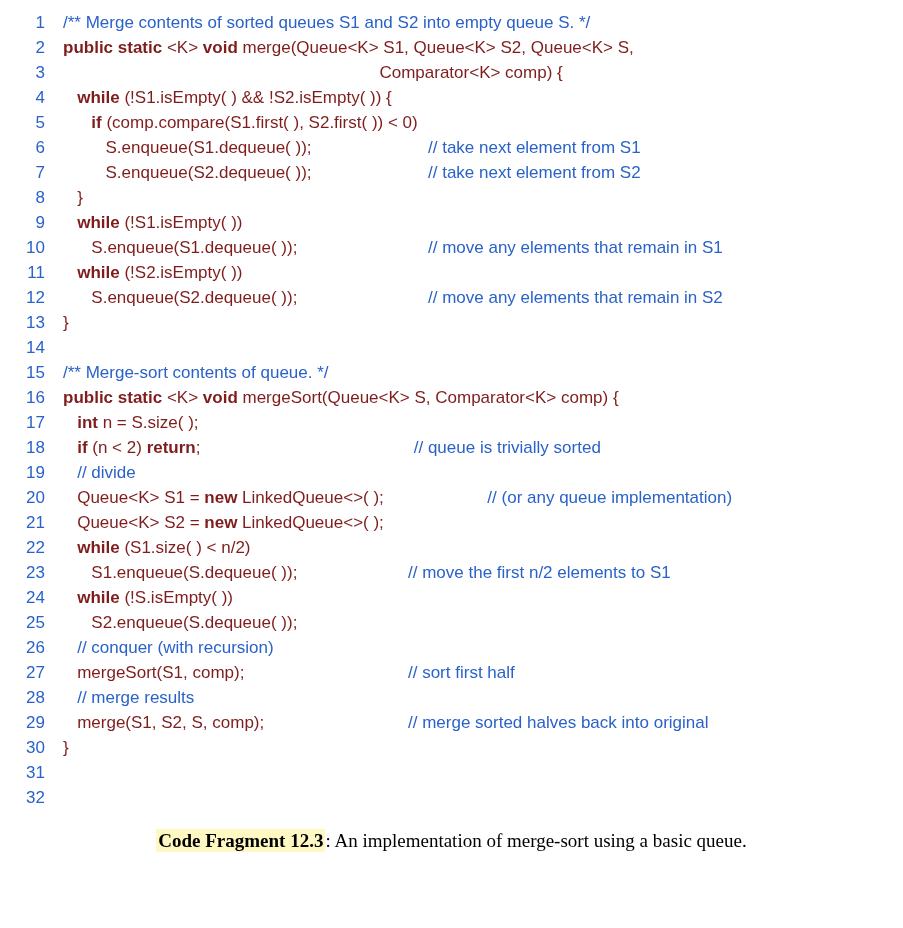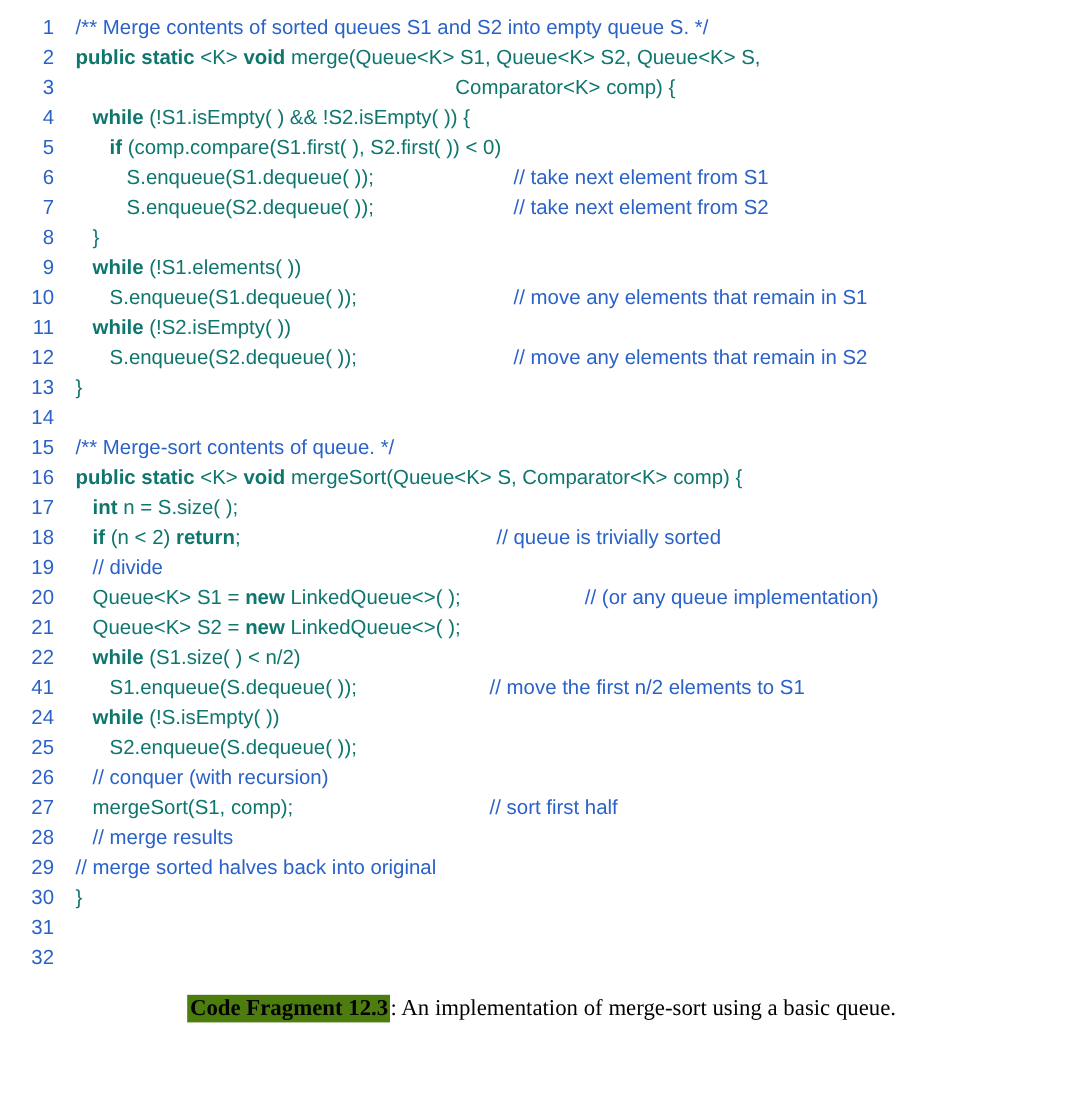--- a/index.html
+++ b/index.html
@@ -35,36 +35,36 @@
     line-height: 25px;
     white-space: pre;
     flex: 1;
   }
   .line {
     display: flex;
     height: 25px;
     align-items: flex-end;
   }
   .code-part {
-    color: #0f766e;
+    color: #7f1d1d;
   }
   .comment {
     color: #2a62c9;
   }
   .kw {
     font-weight: bold;
   }
   .caption {
     margin-top: 20px;
     text-align: center;
     font-family: "Times New Roman", Times, serif;
     font-size: 19px;
   }
   .hl {
-    background: #4d7c0f;
+    background: #fef9c3;
     font-weight: bold;
     padding: 1px 2px;
   }
   .ln {
     height: 25px;
   }
 </style>
 </head>
 <body>
 
@@ -85,61 +85,61 @@
     <div class="ln">13</div>
     <div class="ln">14</div>
     <div class="ln">15</div>
     <div class="ln">16</div>
     <div class="ln">17</div>
     <div class="ln">18</div>
     <div class="ln">19</div>
     <div class="ln">20</div>
     <div class="ln">21</div>
     <div class="ln">22</div>
-    <div class="ln">41</div>
+    <div class="ln">23</div>
     <div class="ln">24</div>
     <div class="ln">25</div>
     <div class="ln">26</div>
     <div class="ln">27</div>
     <div class="ln">28</div>
     <div class="ln">29</div>
     <div class="ln">30</div>
     <div class="ln">31</div>
     <div class="ln">32</div>
   </div>
 
   <div class="code-lines">
     <div class="line"><span class="comment">/** Merge contents of sorted queues S1 and S2 into empty queue S. */</span></div>
     <div class="line"><span class="code-part kw">public static</span><span class="code-part"> &lt;K&gt; </span><span class="code-part kw">void</span><span class="code-part"> merge(Queue&lt;K&gt; S1, Queue&lt;K&gt; S2, Queue&lt;K&gt; S,</span></div>
     <div class="line"><span class="code-part">                                                                   Comparator&lt;K&gt; comp) {</span></div>
     <div class="line"><span class="code-part">   </span><span class="code-part kw">while</span><span class="code-part"> (!S1.isEmpty( ) &amp;&amp; !S2.isEmpty( )) {</span></div>
     <div class="line"><span class="code-part">      </span><span class="code-part kw">if</span><span class="code-part"> (comp.compare(S1.first( ), S2.first( )) &lt; 0)</span></div>
     <div class="line"><span class="code-part" style="width:365px;display:inline-block">         S.enqueue(S1.dequeue( ));</span><span class="comment">// take next element from S1</span></div>
     <div class="line"><span class="code-part" style="width:365px;display:inline-block">         S.enqueue(S2.dequeue( ));</span><span class="comment">// take next element from S2</span></div>
     <div class="line"><span class="code-part">   }</span></div>
-    <div class="line"><span class="code-part">   </span><span class="code-part kw">while</span><span class="code-part"> (!S1.elements( ))</span></div>
+    <div class="line"><span class="code-part">   </span><span class="code-part kw">while</span><span class="code-part"> (!S1.isEmpty( ))</span></div>
     <div class="line"><span class="code-part" style="width:365px;display:inline-block">      S.enqueue(S1.dequeue( ));</span><span class="comment">// move any elements that remain in S1</span></div>
     <div class="line"><span class="code-part">   </span><span class="code-part kw">while</span><span class="code-part"> (!S2.isEmpty( ))</span></div>
     <div class="line"><span class="code-part" style="width:365px;display:inline-block">      S.enqueue(S2.dequeue( ));</span><span class="comment">// move any elements that remain in S2</span></div>
     <div class="line"><span class="code-part">}</span></div>
     <div class="line"><span class="code-part"></span></div>
     <div class="line"><span class="comment">/** Merge-sort contents of queue. */</span></div>
     <div class="line"><span class="code-part kw">public static</span><span class="code-part"> &lt;K&gt; </span><span class="code-part kw">void</span><span class="code-part"> mergeSort(Queue&lt;K&gt; S, Comparator&lt;K&gt; comp) {</span></div>
     <div class="line"><span class="code-part">   </span><span class="code-part kw">int</span><span class="code-part"> n = S.size( );</span></div>
     <div class="line"><span class="code-part">   </span><span class="code-part kw">if</span><span class="code-part"> (n &lt; 2) </span><span class="code-part kw">return</span><span class="code-part" style="width:218px;display:inline-block">;</span><span class="comment">// queue is trivially sorted</span></div>
     <div class="line"><span class="code-part">   </span><span class="comment">// divide</span></div>
     <div class="line"><span class="code-part">   Queue&lt;K&gt; S1 = </span><span class="code-part kw">new</span><span class="code-part" style="width:250px;display:inline-block"> LinkedQueue&lt;&gt;( );</span><span class="comment">// (or any queue implementation)</span></div>
     <div class="line"><span class="code-part">   Queue&lt;K&gt; S2 = </span><span class="code-part kw">new</span><span class="code-part"> LinkedQueue&lt;&gt;( );</span></div>
     <div class="line"><span class="code-part">   </span><span class="code-part kw">while</span><span class="code-part"> (S1.size( ) &lt; n/2)</span></div>
     <div class="line"><span class="code-part" style="width:345px;display:inline-block">      S1.enqueue(S.dequeue( ));</span><span class="comment">// move the first n/2 elements to S1</span></div>
     <div class="line"><span class="code-part">   </span><span class="code-part kw">while</span><span class="code-part"> (!S.isEmpty( ))</span></div>
     <div class="line"><span class="code-part" style="width:345px;display:inline-block">      S2.enqueue(S.dequeue( ));</span></div>
     <div class="line"><span class="code-part">   </span><span class="comment">// conquer (with recursion)</span></div>
     <div class="line"><span class="code-part" style="width:345px;display:inline-block">   mergeSort(S1, comp);</span><span class="comment">// sort first half</span></div>
     <div class="line"><span class="code-part">   </span><span class="comment">// merge results</span></div>
-    <div class="line"><span class="comment">// merge sorted halves back into original</span></div>
+    <div class="line"><span class="code-part" style="width:345px;display:inline-block">   merge(S1, S2, S, comp);</span><span class="comment">// merge sorted halves back into original</span></div>
     <div class="line"><span class="code-part">}</span></div>
   </div>
 </div>
 
 <div class="caption">
   <span class="hl">Code Fragment 12.3</span><span>: </span><span>An implementation of merge-sort using a basic queue.</span>
 </div>
 
 </body></html>

